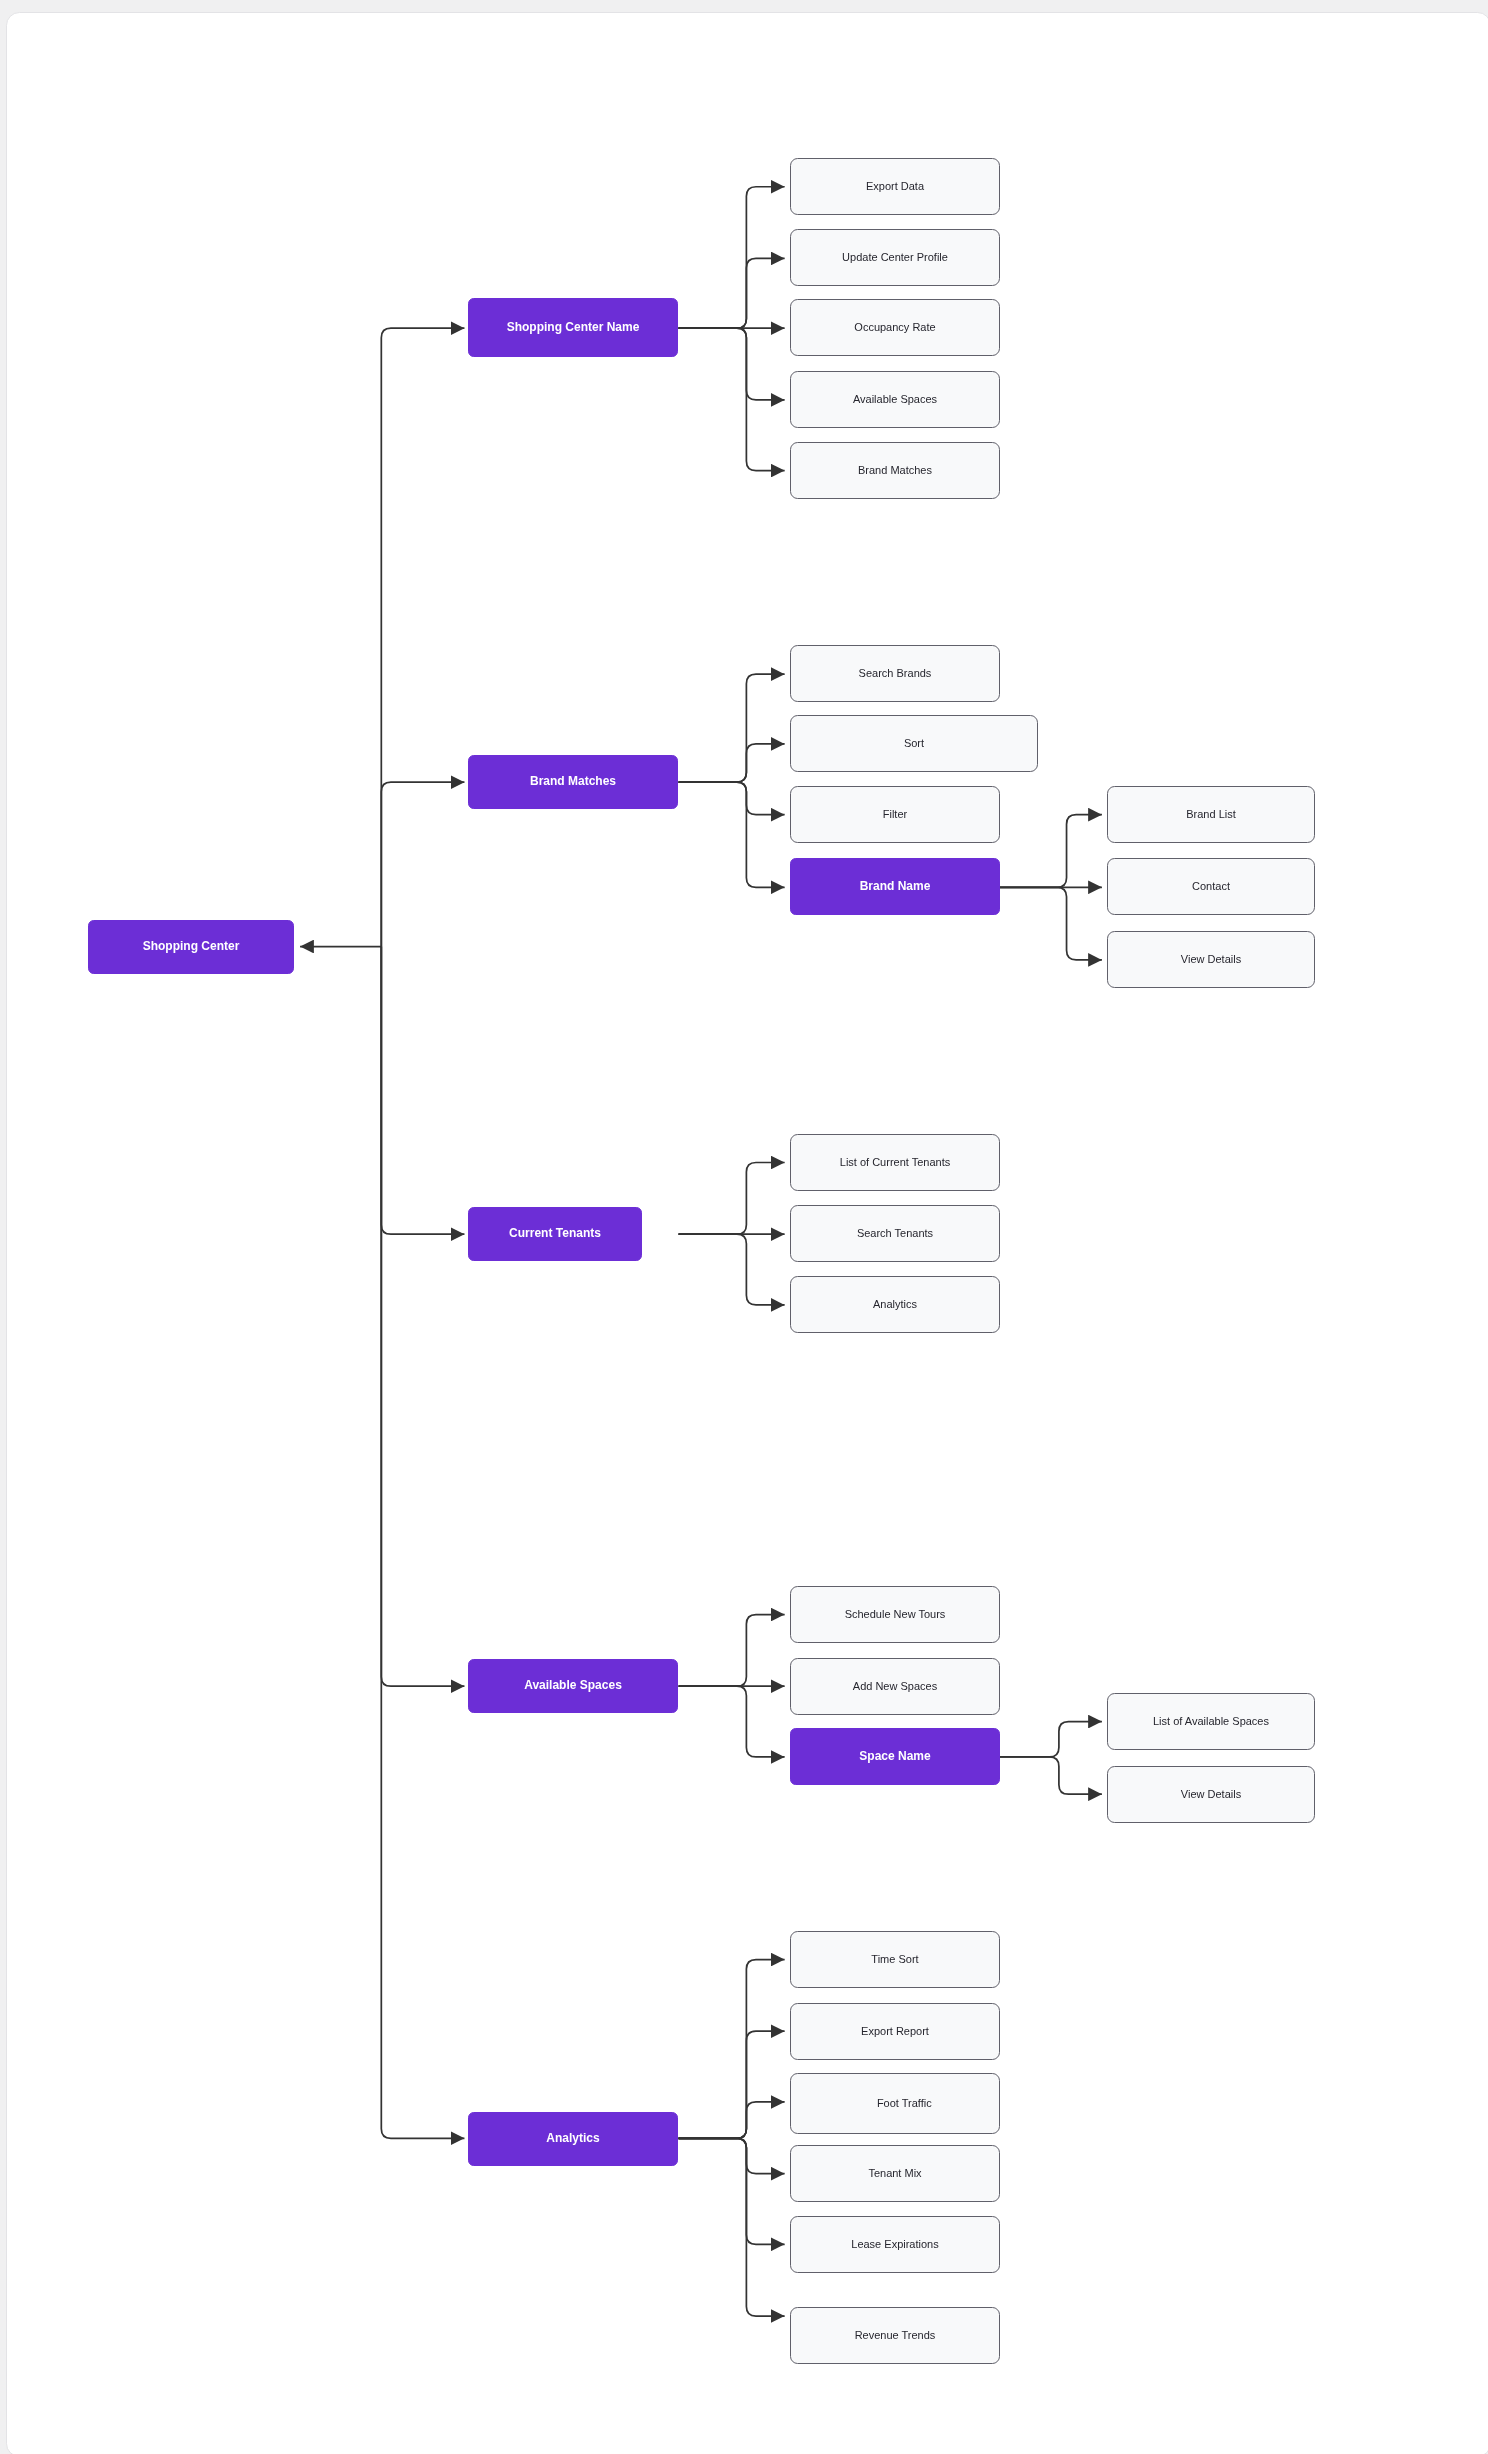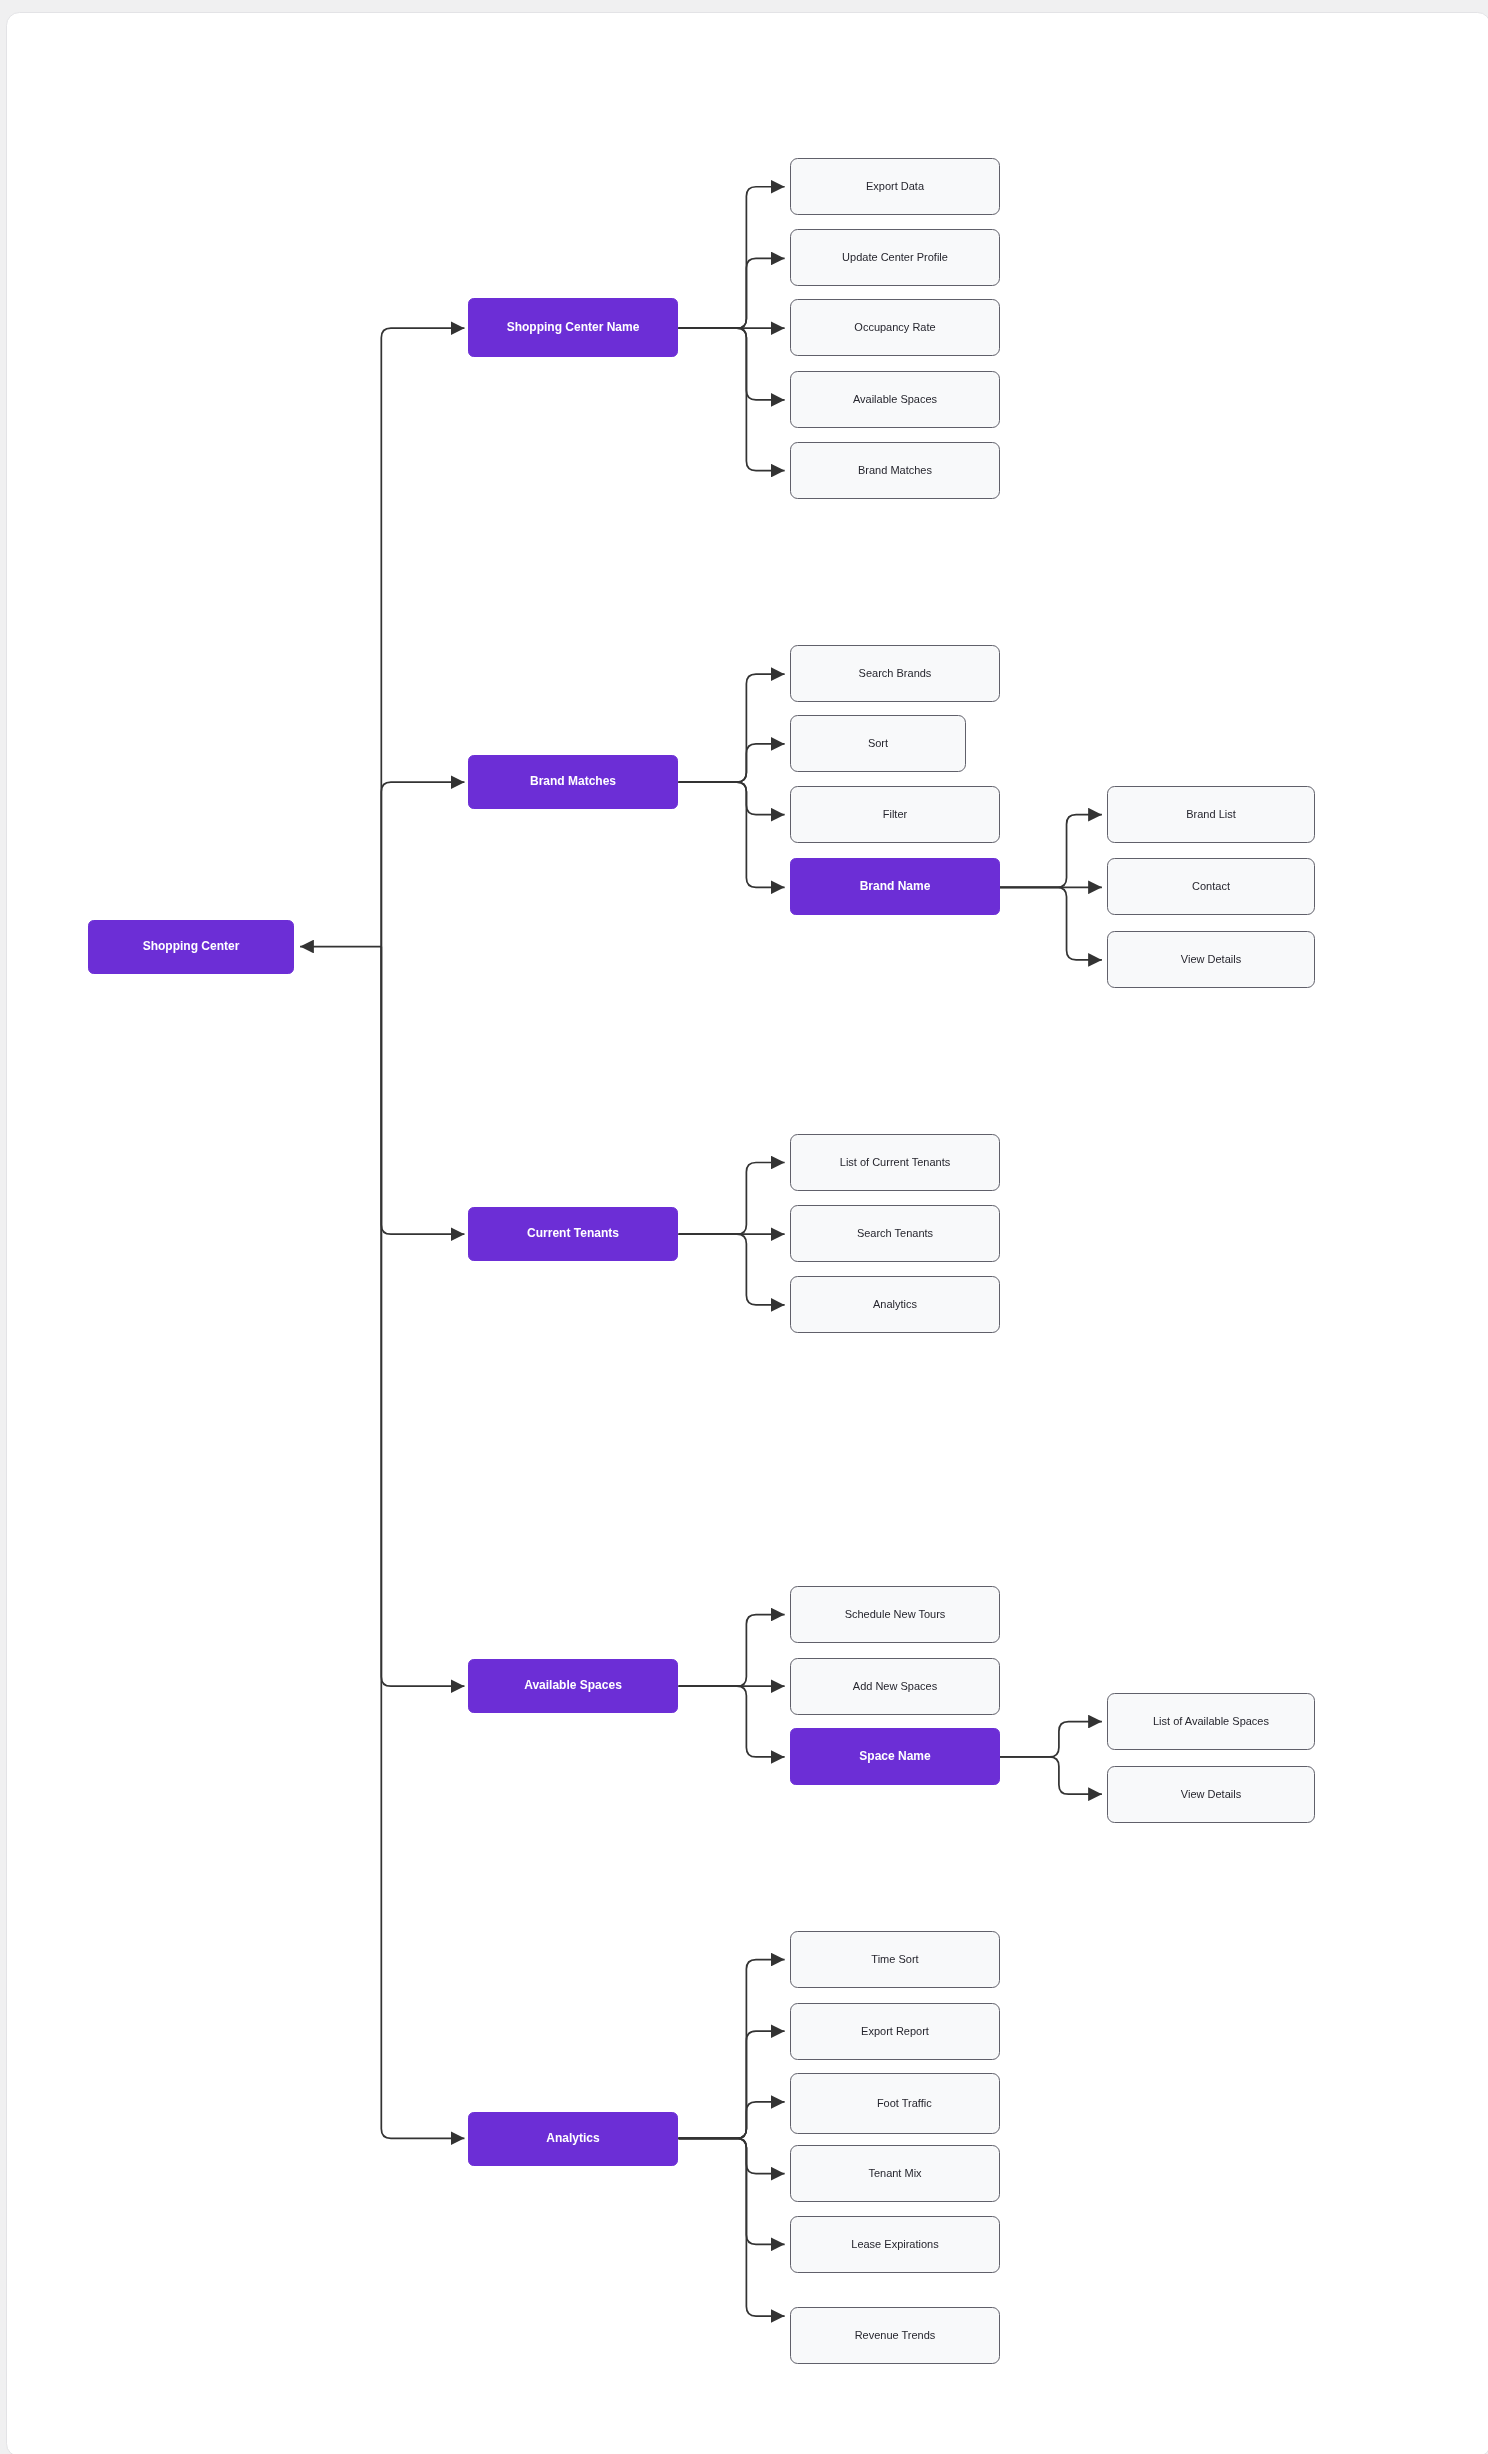--- a/index.html
+++ b/index.html
@@ -82,32 +82,32 @@
       <path d="M 710 2237 H 771 Q 781 2237 781 2247 V 2264 Q 781 2274 791 2274 H 821" marker-end="url(#ah)"></path>
       <path d="M 710 2237 H 771 Q 781 2237 781 2247 V 2338 Q 781 2348 791 2348 H 821" marker-end="url(#ah)"></path>
       <path d="M 710 2237 H 771 Q 781 2237 781 2247 V 2413 Q 781 2423 791 2423 H 821" marker-end="url(#ah)"></path>
     </g>
   </svg>
 
   <div class="n accent" style="left:88px;top:920px;width:206px;height:54px;">Shopping Center</div>
 
   <div class="n accent" style="left:468px;top:298px;width:210px;height:59px;">Shopping Center Name</div>
   <div class="n accent" style="left:468px;top:755px;width:210px;height:54px;">Brand Matches</div>
-  <div class="n accent" style="left:468px;top:1207px;width:210px;height:54px;">Current Tenants</div>
+  <div class="n accent" style="left:468px;top:1207px;width:174px;height:54px;">Current Tenants</div>
   <div class="n accent" style="left:468px;top:1659px;width:210px;height:54px;">Available Spaces</div>
   <div class="n accent" style="left:468px;top:2112px;width:210px;height:54px;">Analytics</div>
 
   <div class="n light" style="left:790px;top:158px;width:210px;height:57px;">Export Data</div>
   <div class="n light" style="left:790px;top:229px;width:210px;height:57px;">Update Center Profile</div>
   <div class="n light" style="left:790px;top:299px;width:210px;height:57px;">Occupancy Rate</div>
   <div class="n light" style="left:790px;top:371px;width:210px;height:57px;">Available Spaces</div>
   <div class="n light" style="left:790px;top:442px;width:210px;height:57px;">Brand Matches</div>
 
   <div class="n light" style="left:790px;top:645px;width:210px;height:57px;">Search Brands</div>
-  <div class="n light" style="left:790px;top:715px;width:176px;height:57px;">Sort</div>
+  <div class="n light" style="left:790px;top:715px;width:248px;height:57px;">Sort</div>
   <div class="n light" style="left:790px;top:786px;width:210px;height:57px;">Filter</div>
   <div class="n accent" style="left:790px;top:858px;width:210px;height:57px;">Brand Name</div>
   <div class="n light" style="left:1107px;top:786px;width:208px;height:57px;">Brand List</div>
   <div class="n light" style="left:1107px;top:858px;width:208px;height:57px;">Contact</div>
   <div class="n light" style="left:1107px;top:931px;width:208px;height:57px;">View Details</div>
 
   <div class="n light" style="left:790px;top:1134px;width:210px;height:57px;">List of Current Tenants</div>
   <div class="n light" style="left:790px;top:1205px;width:210px;height:57px;">Search Tenants</div>
   <div class="n light" style="left:790px;top:1276px;width:210px;height:57px;">Analytics</div>
 

